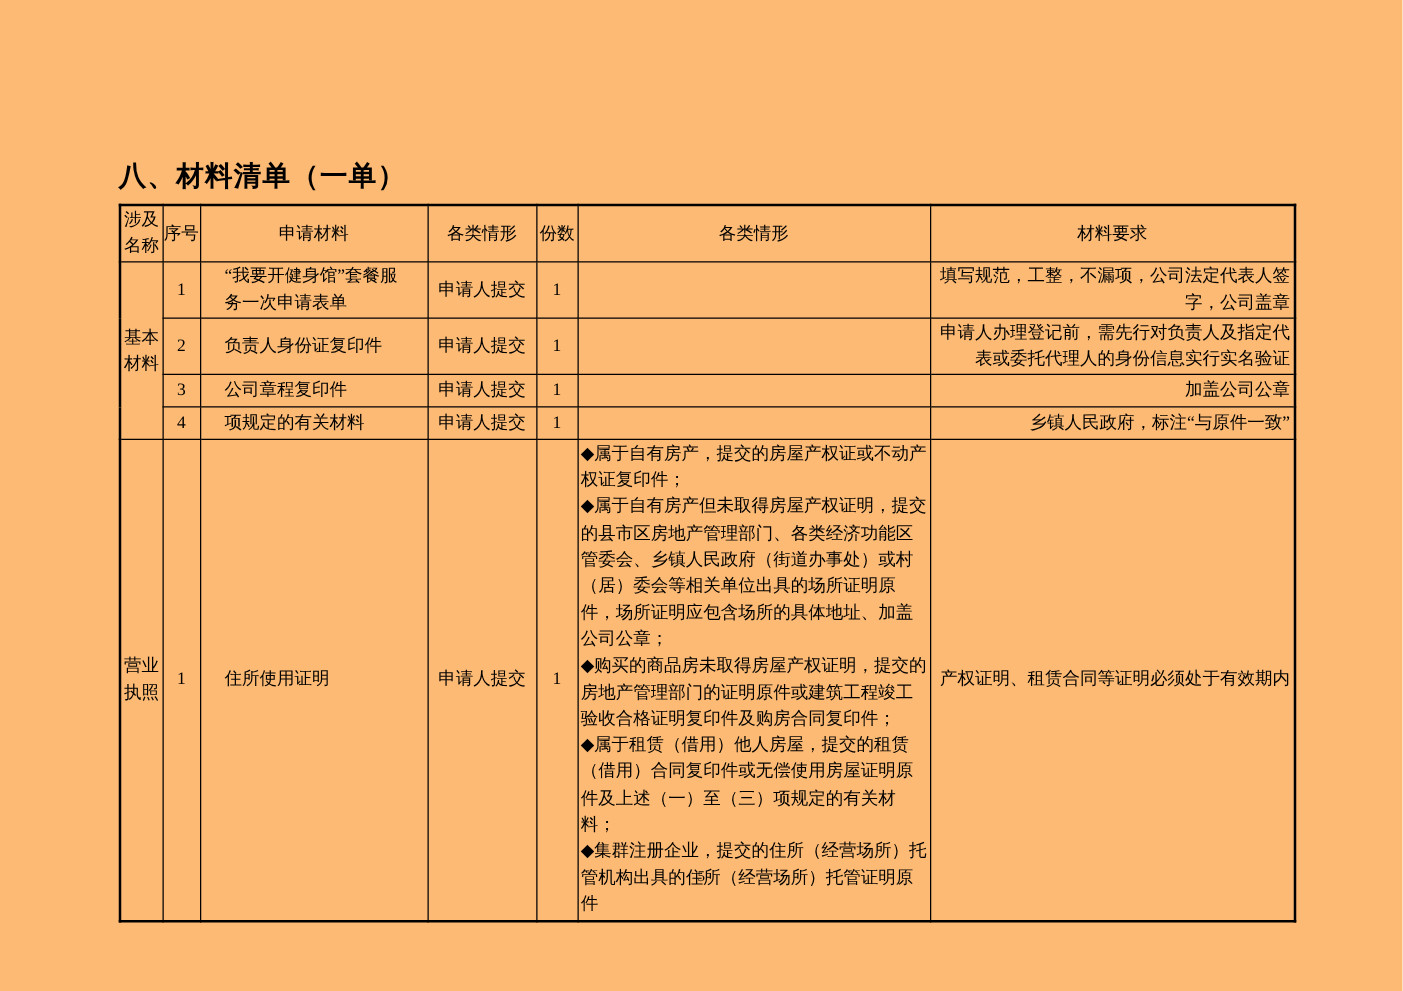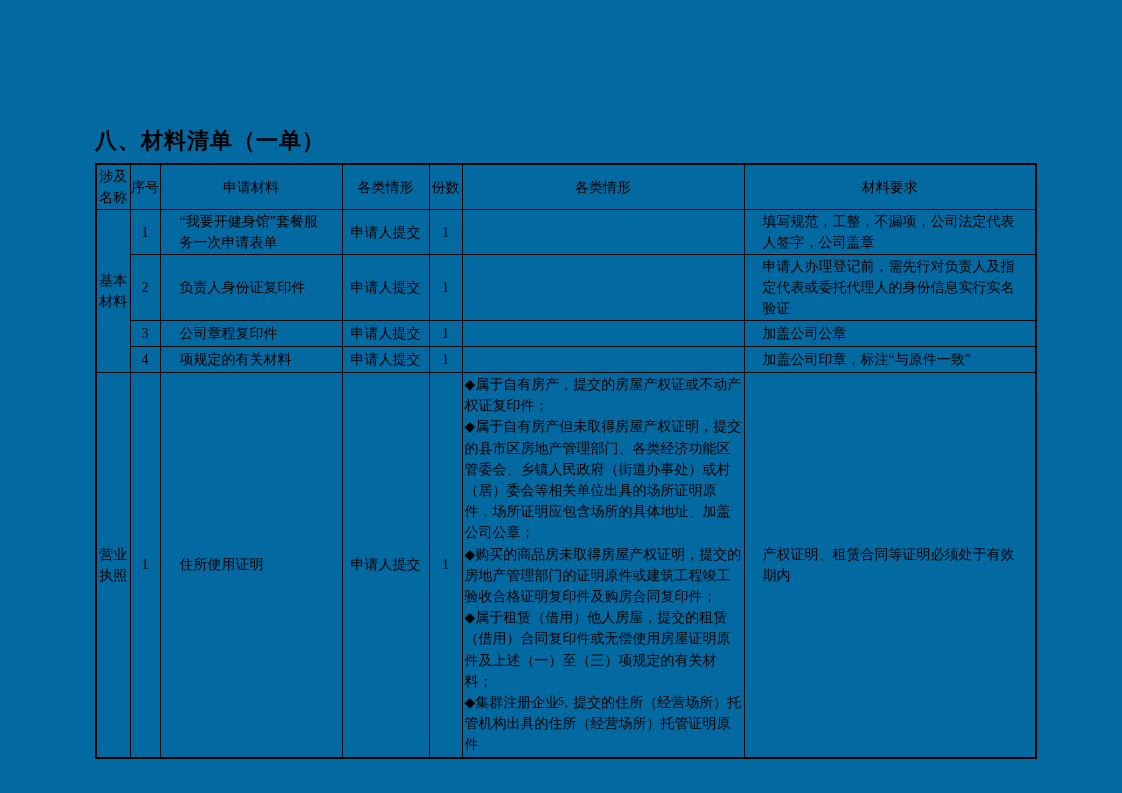--- a/index.html
+++ b/index.html
@@ -5,21 +5,21 @@
   * { margin: 0; padding: 0; box-sizing: border-box; }
   html, body { background: #ffffff; }
   body {
     font-family: "Liberation Serif", "DejaVu Serif", serif;
     color: #000;
   }
   .page {
     position: relative;
     width: 1122px;
     height: 793px;
-    background: #0369a1;
+    background: #fdba74;
     overflow: hidden;
   }
   .doc-title {
     position: absolute;
     left: 95px;
     top: 126px;
     font-family: "Liberation Sans", "DejaVu Sans", sans-serif;
     font-weight: bold;
     font-size: 22px;
     letter-spacing: 1px;
@@ -58,21 +58,21 @@
   .center { text-align: center; }
   .cell-left { text-align: left; padding: 1px 19px; }
   .cat-cell { text-align: center; padding: 1px 2px; line-height: 21px; }
   .scenario-cell {
     vertical-align: top;
     text-align: left;
     padding: 1px 2px;
     line-height: 21.2px;
     margin-left: 36px;
   }
-  .req-cell { text-align: left; padding: 1px 18px; }
+  .req-cell { text-align: right; padding: 1px 3px; }
   .section-divider td, .section-divider th { border-top: 2px solid #000; }
   .header-row th { border-bottom: 1.5px solid #000; }
   .page-number {
     position: absolute;
     left: 0;
     top: 694px;
     width: 1122px;
     text-align: center;
     font-size: 12px;
   }
@@ -133,21 +133,21 @@
       <td class="cell-left"></td>
       <td class="req-cell">加盖公司公章</td>
     </tr>
 
     <tr class="h26">
       <td class="center">4</td>
       <td class="cell-left">项规定的有关材料</td>
       <td class="center">申请人提交</td>
       <td class="center">1</td>
       <td class="cell-left"></td>
-      <td class="req-cell">加盖公司印章，标注“与原件一致”</td>
+      <td class="req-cell">乡镇人民政府，标注“与原件一致”</td>
     </tr>
 
     <tr class="hbig section-divider">
       <td class="cat-cell">营业执照</td>
       <td class="center">1</td>
       <td class="cell-left">住所使用证明</td>
       <td class="center">申请人提交</td>
       <td class="center">1</td>
       <td class="scenario-cell">
         <div>◆属于自有房产，提交的房屋产权证或不动产权证复印件；</div>

